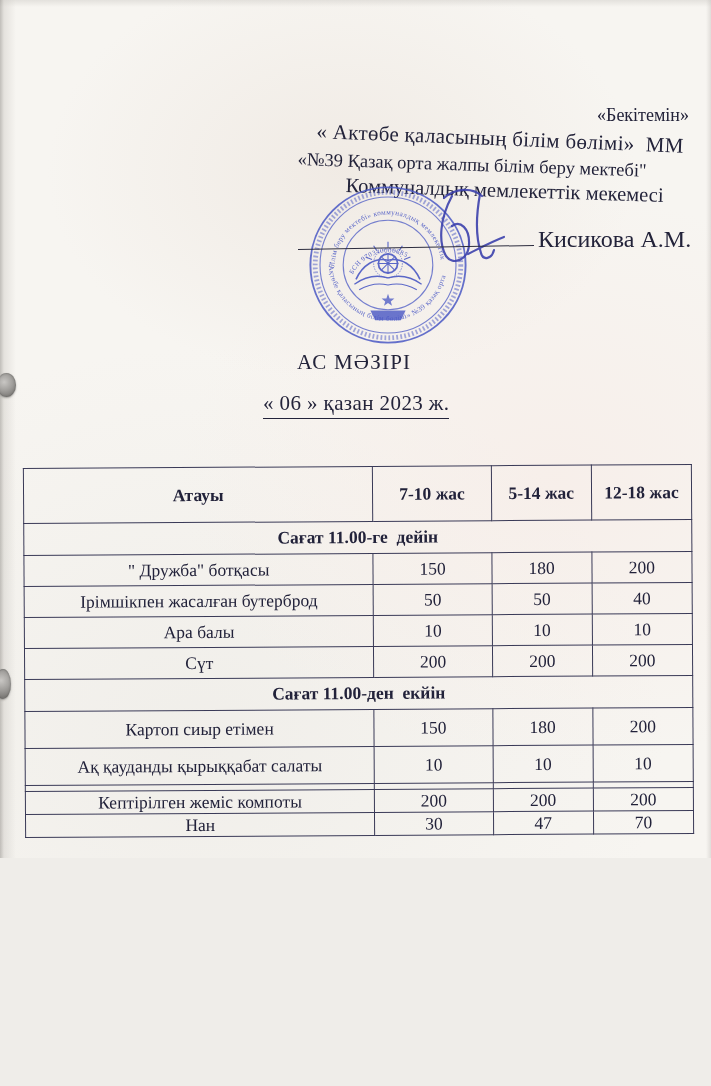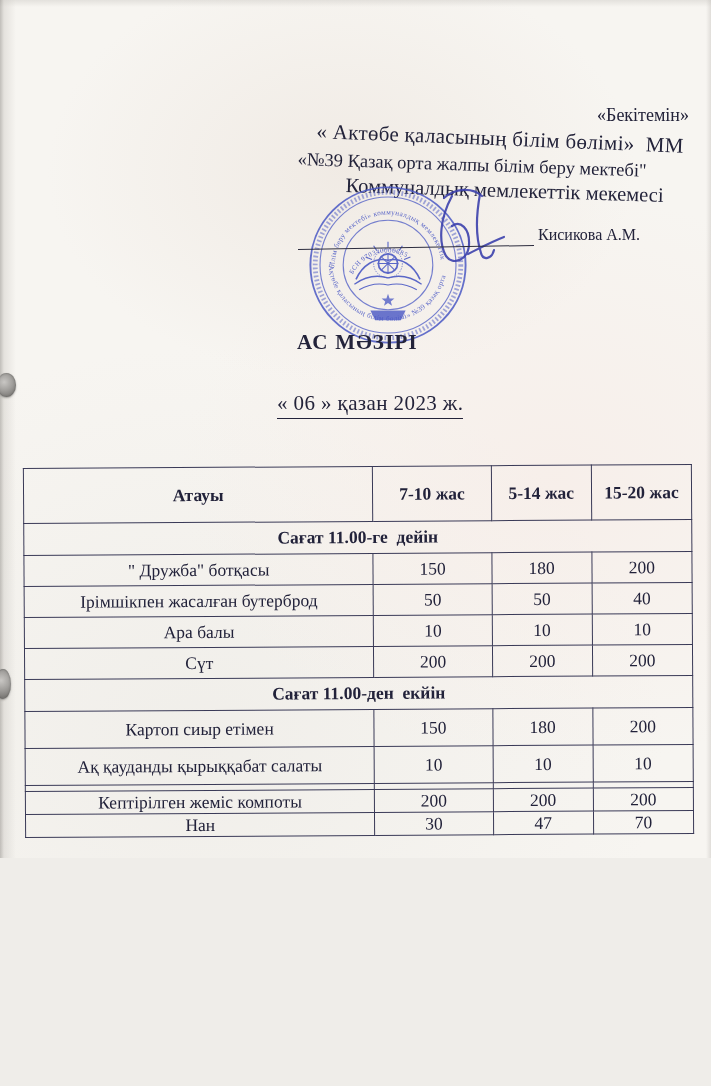--- a/index.html
+++ b/index.html
@@ -21,27 +21,27 @@
     background:radial-gradient(circle at 38% 38%, #c9c7c4 0%, #a09e9b 45%, #7c7a77 80%, #8d8b88 100%);
     box-shadow:0 1px 2px rgba(90,88,85,.5), inset 0 0 2px rgba(60,60,58,.6);}
   .hole1{left:-3px;top:373px;width:19px;height:24px;}
   .hole2{left:-5px;top:669px;width:16px;height:30px;}
   
   .ap1{right:22px;top:105px;font-size:18px;}
   .ap2{left:317px;top:119px;font-size:21px;letter-spacing:.3px;transform:rotate(2.3deg);transform-origin:left top;white-space:pre;}
   .ap3{left:298px;top:149px;font-size:18.5px;transform:rotate(1.9deg);transform-origin:left top;white-space:pre;}
   .ap4{left:346px;top:174px;font-size:20.5px;transform:rotate(1.8deg);transform-origin:left top;white-space:pre;}
   .signer-line{left:298px;top:247px;width:236px;height:0;border-top:1.6px solid #2c2c3e;transform:rotate(-1deg);}
-  .signer-name{left:538px;top:226px;font-size:16px;}
+  .signer-name{left:538px;top:226px;font-size:24px;}
   
   .stamp{left:304px;top:185px;width:168px;height:160px;filter:blur(.35px);}
   .pen1{left:428px;top:184px;width:84px;height:92px;}
   
-  .doc-title{left:297px;top:330px;font-size:21px;font-weight:bold;letter-spacing:1.2px;}
-  .doc-date{left:277px;top:391px;font-size:21px;letter-spacing:.4px;border-bottom:1.7px solid #23233a;padding-bottom:2px;white-space:pre;}
+  .doc-title{left:297px;top:350px;font-size:21px;font-weight:normal;letter-spacing:1.2px;}
+  .doc-date{left:263px;top:391px;font-size:21px;letter-spacing:.4px;border-bottom:1.7px solid #23233a;padding-bottom:2px;white-space:pre;}
   
   table.menu{position:absolute;left:24px;top:466px;width:669px;border-collapse:collapse;
     transform:rotate(-.35deg);transform-origin:center center;}
   table.menu td,table.menu th{border:1.5px solid #3a3a57;padding:0 4px;text-align:center;vertical-align:middle;
     font-size:17.5px;font-weight:normal;color:#22223a;}
   table.menu th{font-weight:bold;}
   tr.r-header{height:55px;}
   tr.r-section td{font-weight:bold;height:31px;white-space:pre-wrap;}
   tr.r-std{height:31px;}
   tr.r-tall{height:37px;}
@@ -119,21 +119,21 @@
       <col style="width:52.3%">
         <col style="width:17.7%">
         <col style="width:15%">
         <col style="width:15%">
     </colgroup>
     <tbody>
         <tr class="r-header">
       <th>Атауы</th>
       <th>7-10 жас</th>
       <th>5-14 жас</th>
-      <th>15-20 жас</th>
+      <th>12-18 жас</th>
     </tr>
     <tr class="r-section">
       <td colspan="4">Сағат 11.00-ге  дейін</td>
     </tr>
     <tr class="r-std">
       <td>" Дружба" ботқасы</td>
       <td>150</td>
       <td>180</td>
       <td>200</td>
     </tr>

